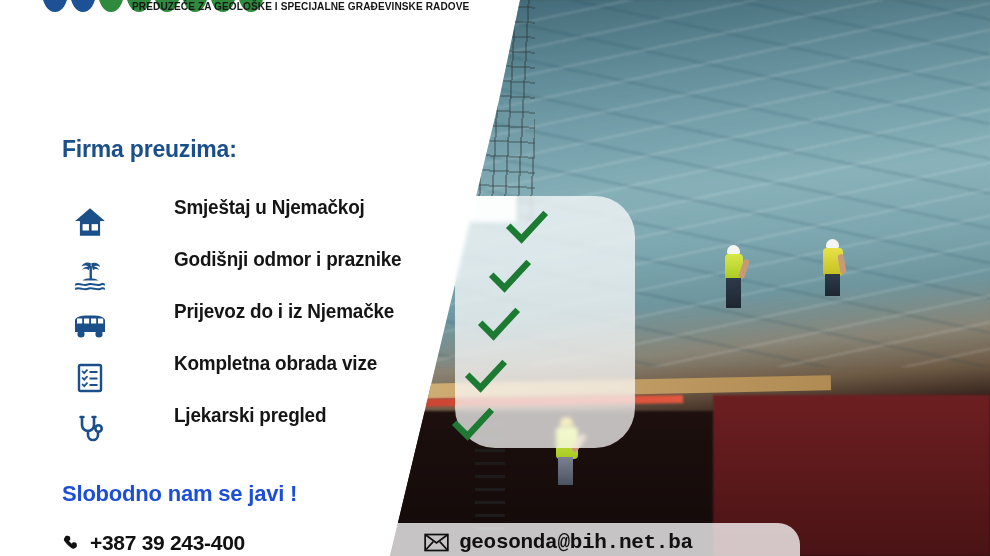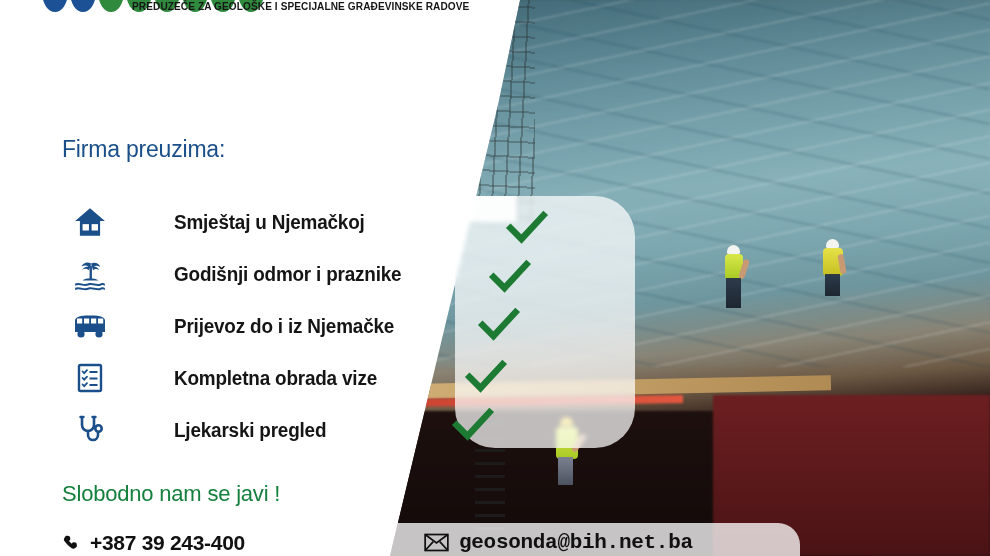--- a/index.html
+++ b/index.html
@@ -224,28 +224,28 @@
     white-space: nowrap;
     font-family: "Liberation Sans", sans-serif;
     transform: scaleX(0.96);
     transform-origin: left center;
   }
 
   .section-head {
     position: absolute;
     left: 62px; top: 136px;
     font-size: 23px;
-    font-weight: 400;
+    font-weight: 700;
     color: #1a4f8a;
     letter-spacing: -0.2px;
   }
 
   .benefits { position: absolute; left: 62px; top: 196px; width: 420px; }
   .benefit {
-    display: flex; align-items: center;
+    display: flex; 
     height: 52px;
   }
   .b-icon {
     width: 56px; min-width: 56px;
     display: flex; align-items: center; justify-content: center;
     color: #1a4f8a;
   }
   .b-icon svg { display: block; }
   .b-label {
     font-size: 19.5px;
@@ -255,22 +255,22 @@
     margin-left: 56px;
     white-space: nowrap;
     transform: scaleX(0.97);
     transform-origin: left center;
   }
 
   .cta {
     position: absolute;
     left: 62px; top: 481px;
     font-size: 22px;
-    font-weight: 400;
-    color: #15803d;
+    font-weight: 700;
+    color: #1d4ed8;
     letter-spacing: -0.2px;
   }
 
   .contact-row {
     position: absolute;
     left: 62px; top: 531px;
     display: flex; align-items: center; gap: 9px;
   }
   .contact-row .c-txt {
     font-size: 21px;

